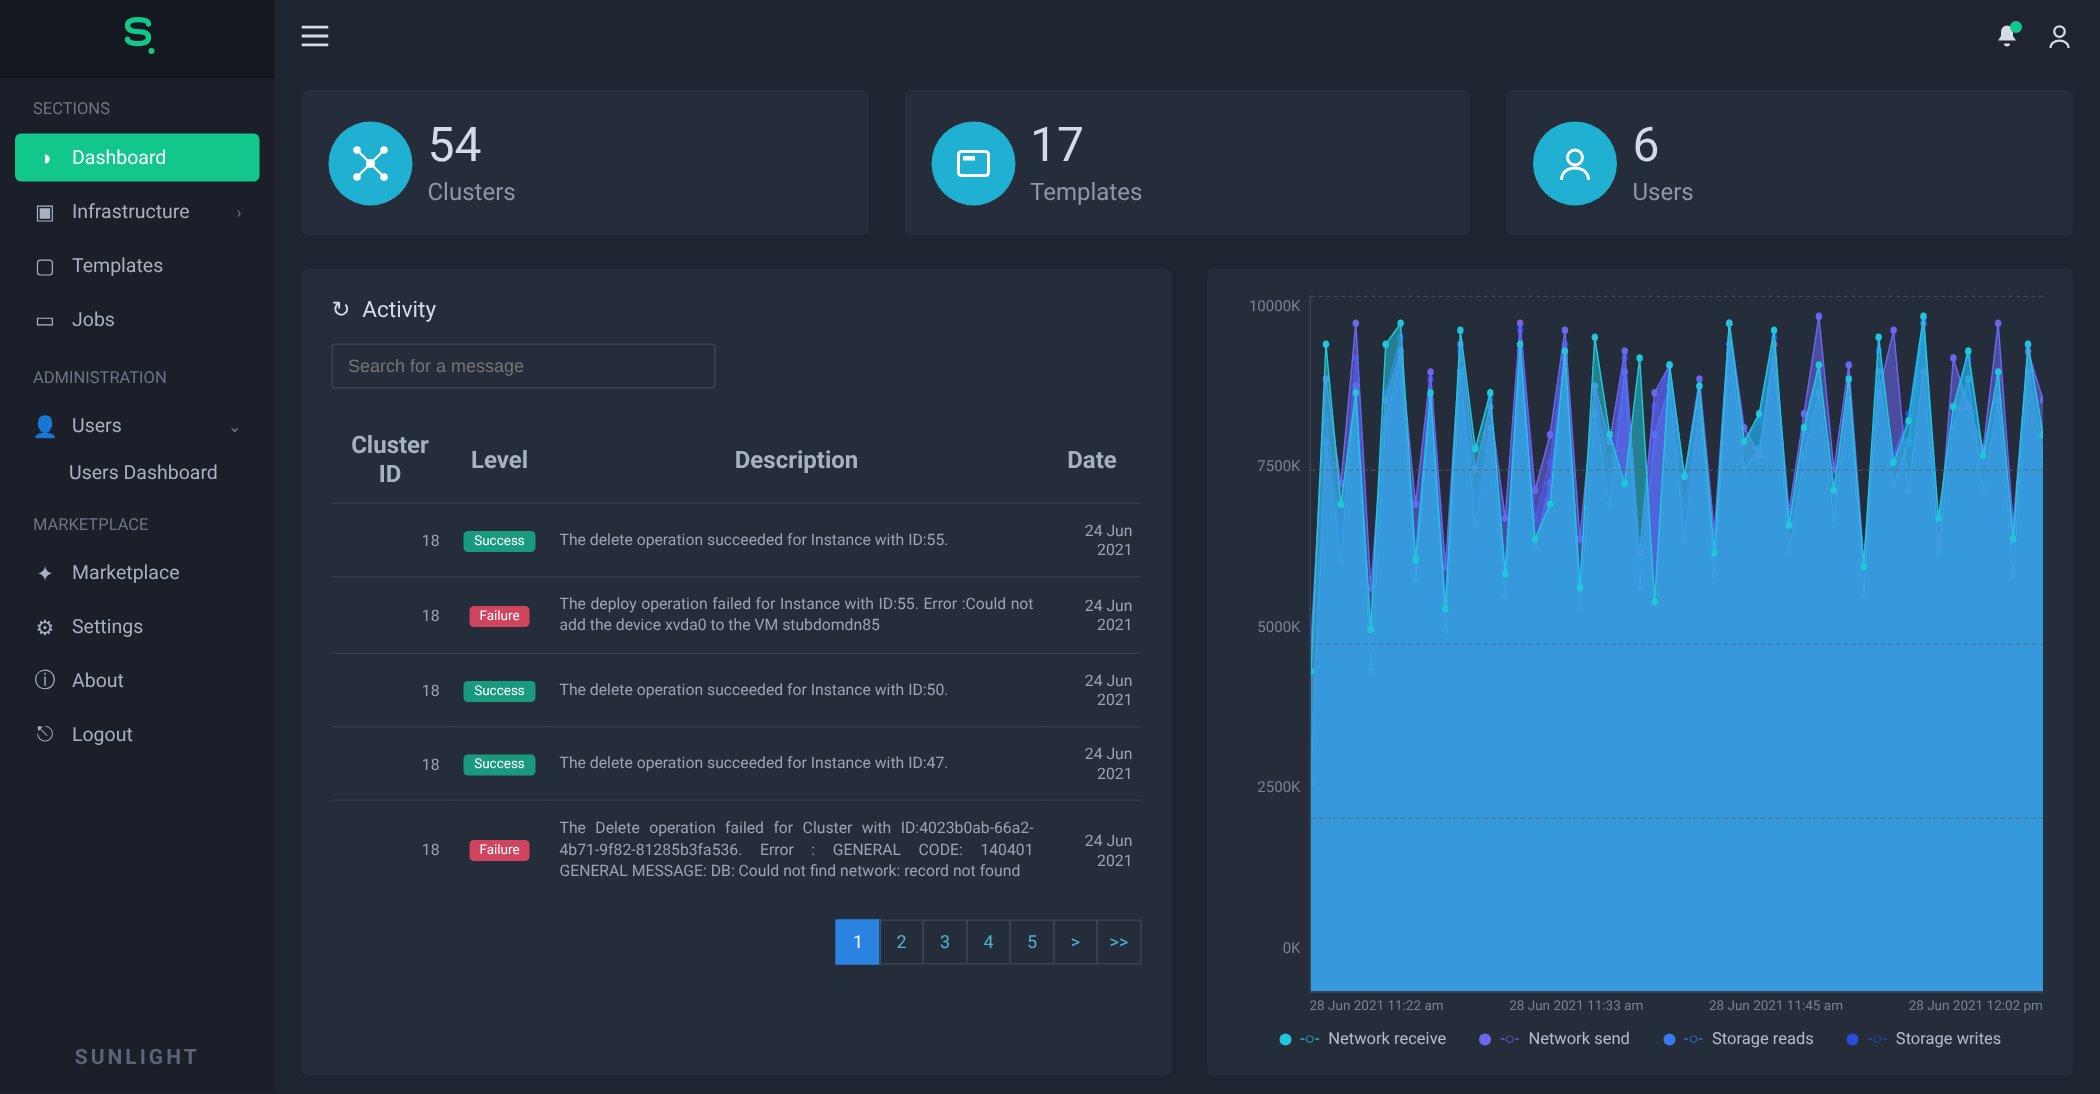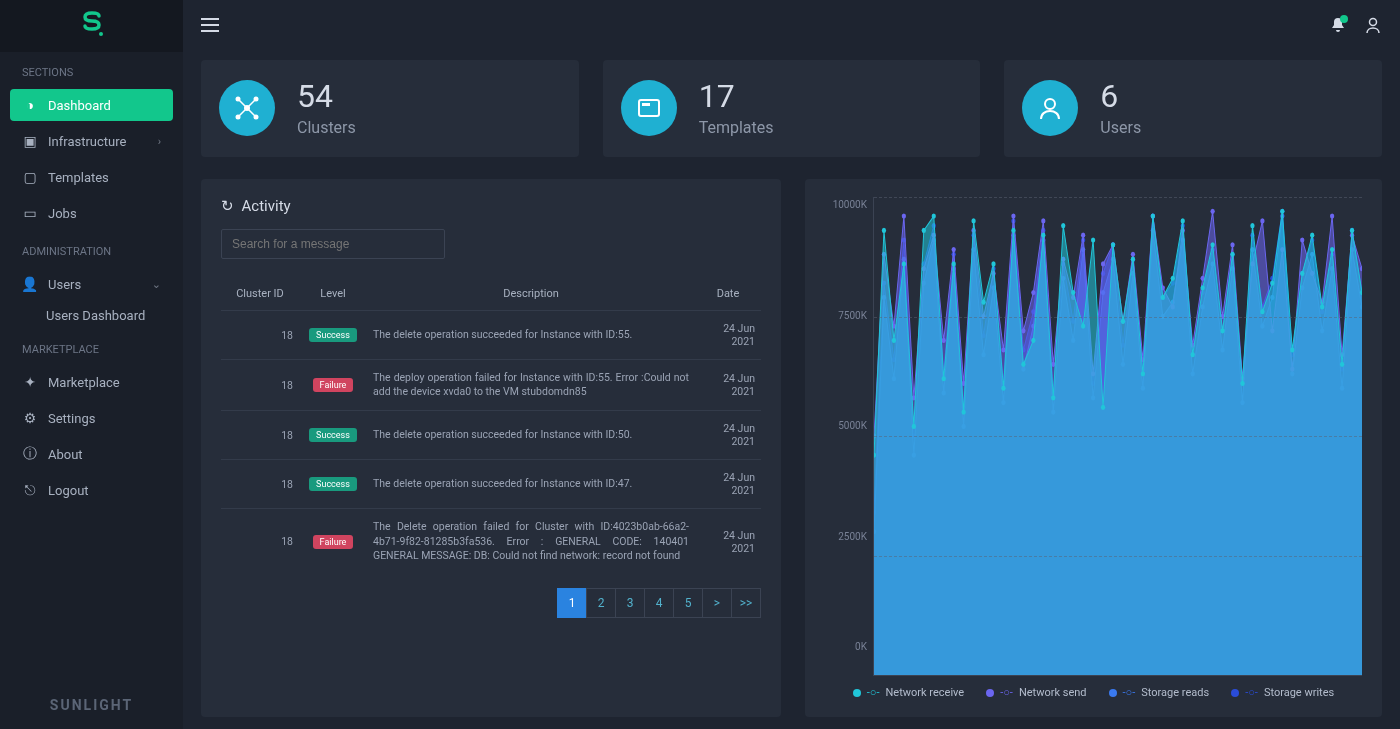--- a/index.html
+++ b/index.html
@@ -27,33 +27,33 @@
 
 .main { flex:1; display:flex; flex-direction:column; }
 .topbar { height:52px; background:#1e2430; display:flex; align-items:center; padding:0 18px; gap:14px; }
 .topbar-right { margin-left:auto; display:flex; align-items:center; gap:18px; }
 .hamburger { cursor:pointer; }
 .bell { position:relative; }
 .bell-dot { position:absolute; top:-2px; right:-2px; width:8px; height:8px; background:#12c78c; border-radius:50%; }
 .content { flex:1; padding:8px 18px 12px; display:flex; flex-direction:column; gap:22px; overflow:hidden;}
 
 .cards { display:flex; gap:24px; }
-.card { flex:1; background:#262d3a; border-radius:4px; padding:20px 18px; display:flex; align-items:flex-start; gap:22px; }
+.card { flex:1; background:#262d3a; border-radius:4px; padding:20px 18px; display:flex; align-items:flex-end; gap:10px; }
 .card-icon { width:56px; height:56px; background:#1fb0d2; border-radius:50%; display:flex; align-items:center; justify-content:center; color:#fff; font-size:24px;}
 .card-num { font-size:32px; color:#d5dbe6; font-weight:400; line-height:1; }
 .card-lbl { font-size:16px; color:#8d97a8; margin-top:6px; }
 
 .panels { display:flex; gap:24px; flex:1; min-height:0; }
 .panel { background:#262d3a; border-radius:4px; padding:18px 20px; display:flex; flex-direction:column; }
 .panel.activity { width:580px; }
 .panel.chart { flex:1; position:relative; }
 .panel-title { display:flex; align-items:center; gap:8px; font-size:15px; color:#d5dbe6; margin-bottom:14px; }
-.search { width:224px; background:transparent; border:1px solid #3b4353; padding:7px 10px; color:#a8b1c0; font-size:12px; outline:none; border-radius:2px;}
+.search { width:256px; background:transparent; border:1px solid #3b4353; padding:7px 10px; color:#a8b1c0; font-size:12px; outline:none; border-radius:2px;}
 .tbl { width:100%; border-collapse:collapse; margin-top:18px; table-layout:fixed;}
-.tbl th { font-size:11px; font-weight:400; color:#a8b1c0; padding:10px 6px; text-align:center;}
+.tbl th { font-size:16px; font-weight:700; color:#a8b1c0; padding:10px 6px; text-align:center;}
 .tbl td { border-top:1px solid #333b4a; padding:11px 6px; font-size:10.5px; color:#9aa3b4; vertical-align:middle;}
 .tbl td.desc { text-align:justify; line-height:1.35;}
 .tbl td.cid, .tbl td.dt { text-align:right; }
 .badge { display:inline-block; padding:2px 7px; font-size:9px; border-radius:3px; color:#fff;}
 .badge.success { background:#199a7e; }
 .badge.failure { background:#d0445f; }
 .pager { margin:14px 0 0 auto; display:flex; }
 .pager-btn { min-width:30px; height:30px; border:1px solid #3b4353; display:flex; align-items:center; justify-content:center; font-size:12px; color:#52b1cc; cursor:pointer; margin-left:-1px;}
 .pager-btn.active { background:#2a83e0; color:#fff; border-color:#2a83e0; }
 
@@ -483,20 +483,26 @@
                 <circle cx="479.59183673469386" cy="140" r="2.2" fill="#20c6d9"></circle>
                 <circle cx="489.7959183673469" cy="28" r="2.2" fill="#20c6d9"></circle>
                 <circle cx="500" cy="80" r="2.2" fill="#20c6d9"></circle>
               </svg>
           <div class="dash" style="top: 0%;"></div>
               <div class="dash" style="top: 25%;"></div>
               <div class="dash" style="top: 50%;"></div>
               <div class="dash" style="top: 75%;"></div>
             </div>
         </div>
+        <div class="x-labels" id="xlabels">
+            <span>28 Jun 2021 11:22 am</span>
+            <span>28 Jun 2021 11:33 am</span>
+            <span>28 Jun 2021 11:45 am</span>
+            <span>28 Jun 2021 12:02 pm</span>
+          </div>
         <div class="legend">
           <div class="legend-item">
               <span class="legend-dot" style="background:#20c6d9"></span>
               <span style="color:#20c6d9">-○-</span>
               <span>Network receive</span>
             </div>
           <div class="legend-item">
               <span class="legend-dot" style="background:#6b66f0"></span>
               <span style="color:#6b66f0">-○-</span>
               <span>Network send</span>

